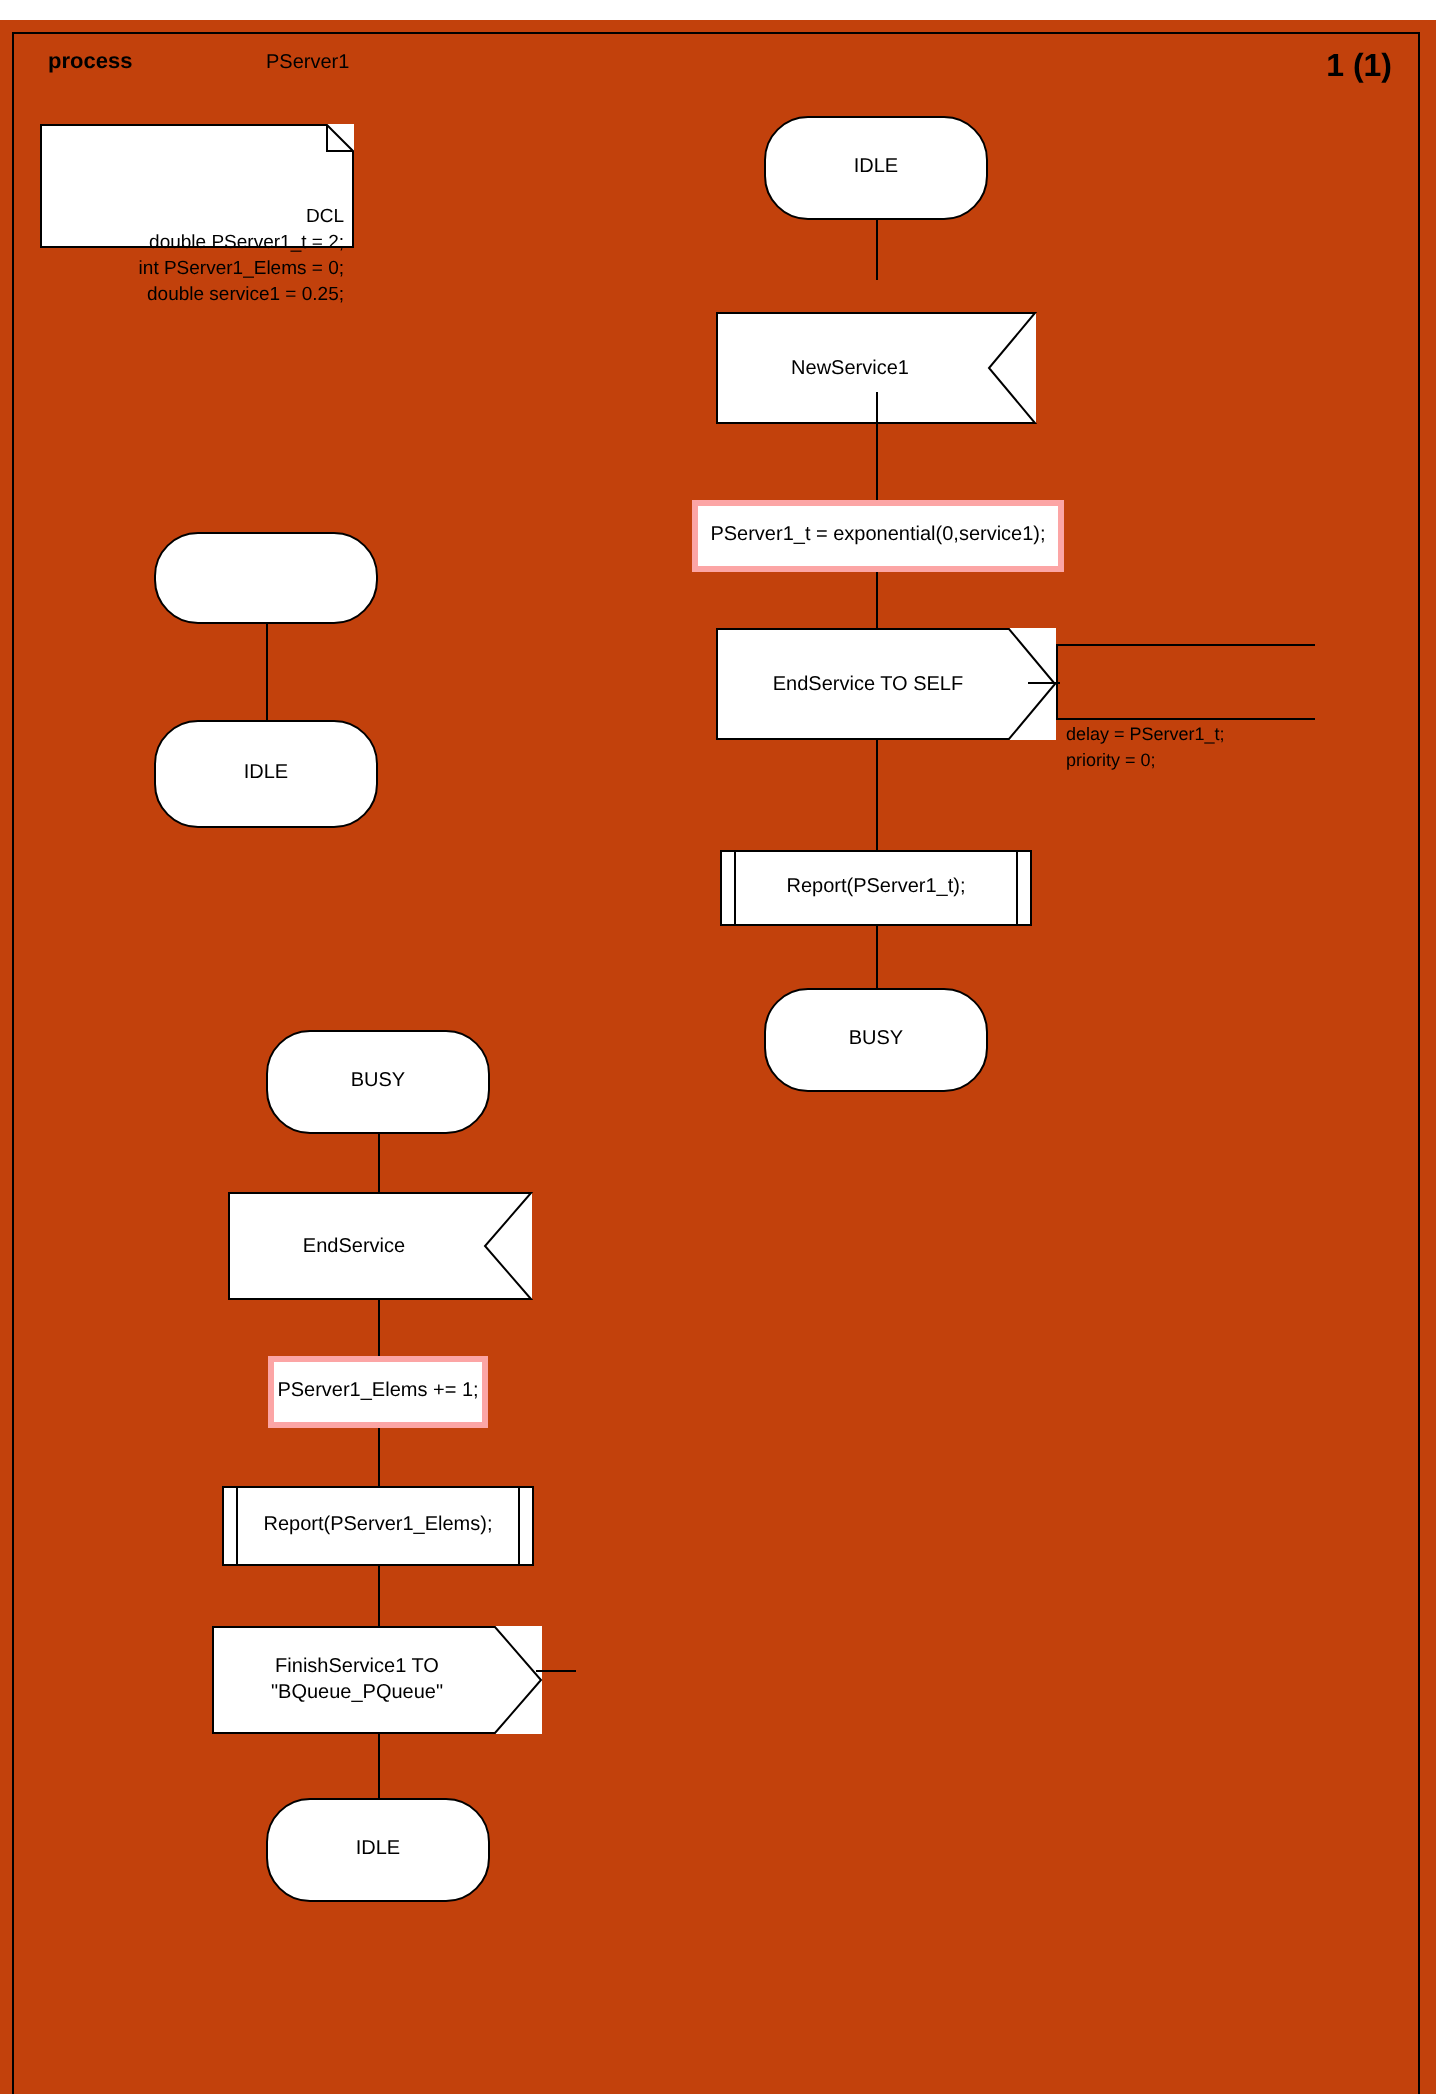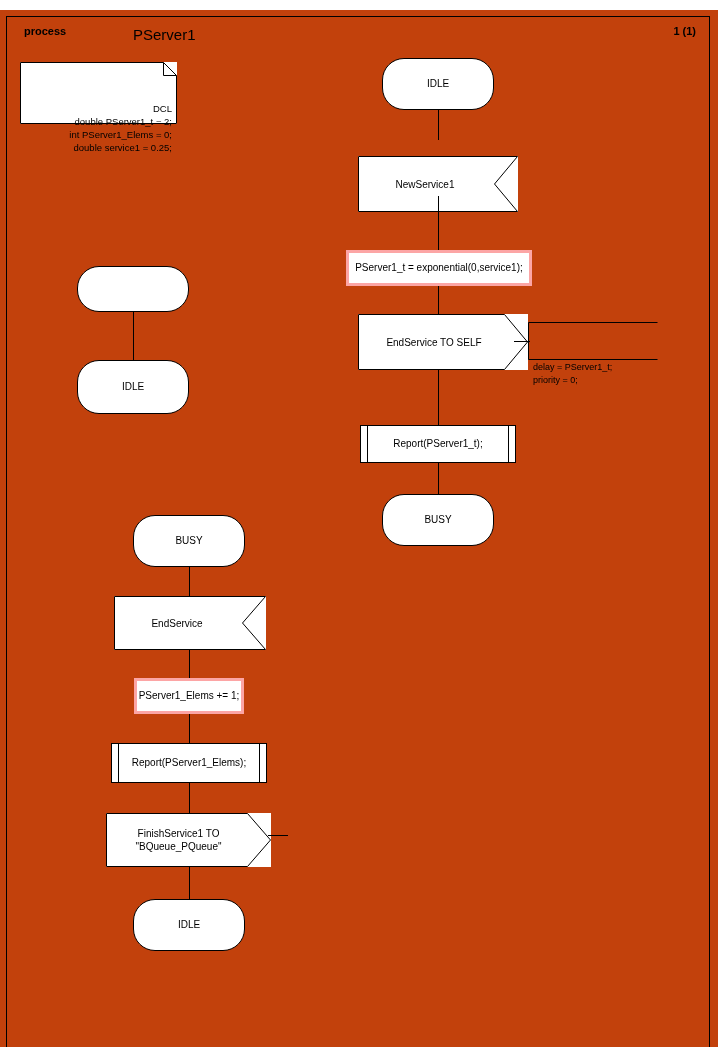--- a/index.html
+++ b/index.html
@@ -32,29 +32,29 @@
     left: 24px;
     top: 15px;
     font-size: 11px;
     font-weight: bold;
     color: #000;
   }
   .hdr-name {
     position: absolute;
     left: 88px;
     top: 16px;
-    font-size: 15px;
+    font-size: 10px;
     color: #000;
     padding-left: 45px;
   }
   .hdr-page {
     position: absolute;
     right: 22px;
     top: 15px;
-    font-size: 11px;
+    font-size: 16px;
     font-weight: bold;
     color: #000;
   }
 
   
   .node {
     position: absolute;
     box-sizing: border-box;
     display: flex;
     align-items: center;

